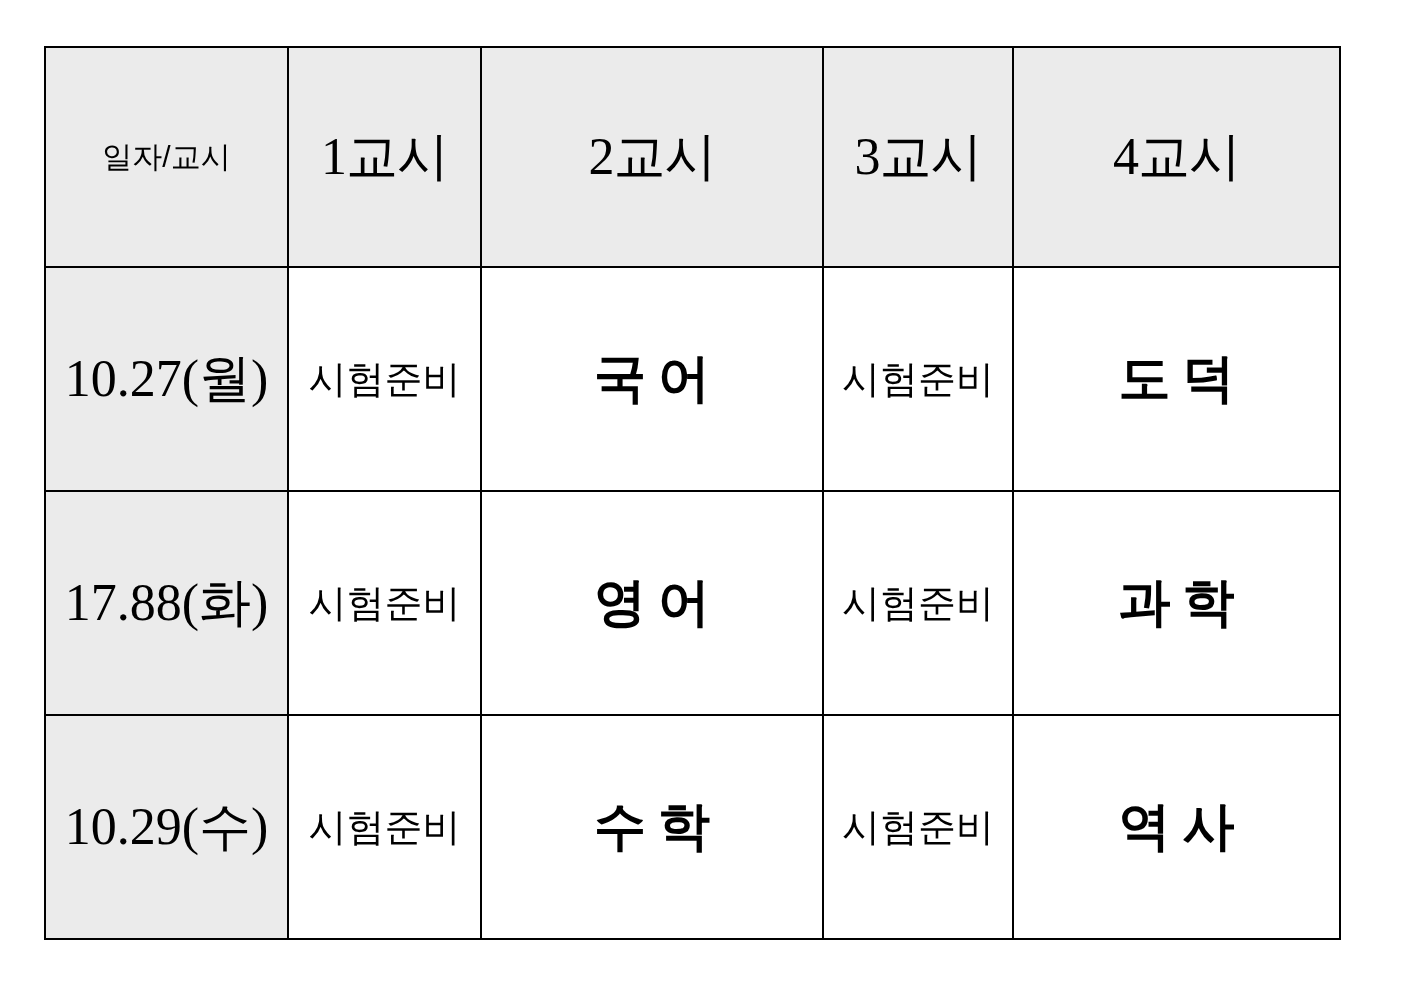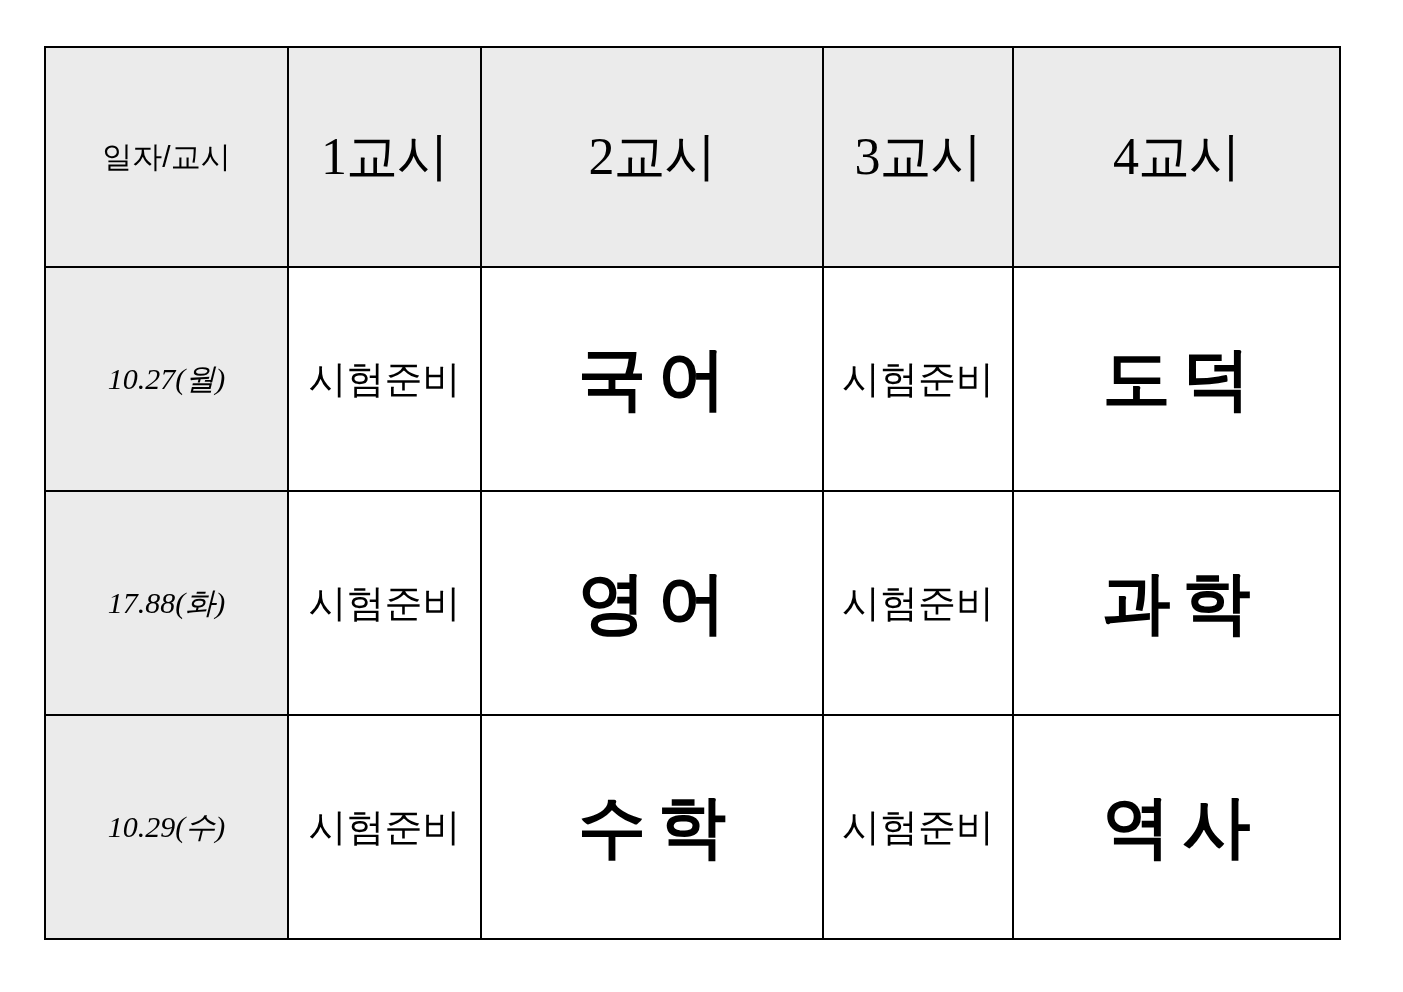--- a/index.html
+++ b/index.html
@@ -52,31 +52,30 @@
     font-size: 30px;
     letter-spacing: 0px;
   }
   .hdr-period {
     font-size: 52px;
     font-family: "Liberation Serif", serif;
     letter-spacing: -1px;
     margin-top: 18px;
   }
   .cell-date {
-    font-size: 30px;
+    font-size: 52px;
     font-family: "Liberation Serif", serif;
-    font-style: italic;
   }
   .cell-prep {
     font-size: 38px;
     font-family: "Liberation Serif", serif;
     border-radius: 11px;
   }
   .cell-subject {
-    font-size: 68px;
+    font-size: 52px;
     font-weight: bold;
     letter-spacing: 12px;
     text-indent: 12px;
     font-family: "Liberation Serif", serif;
   }
 </style>
 </head>
 <body>
 
 <div class="sheet">

